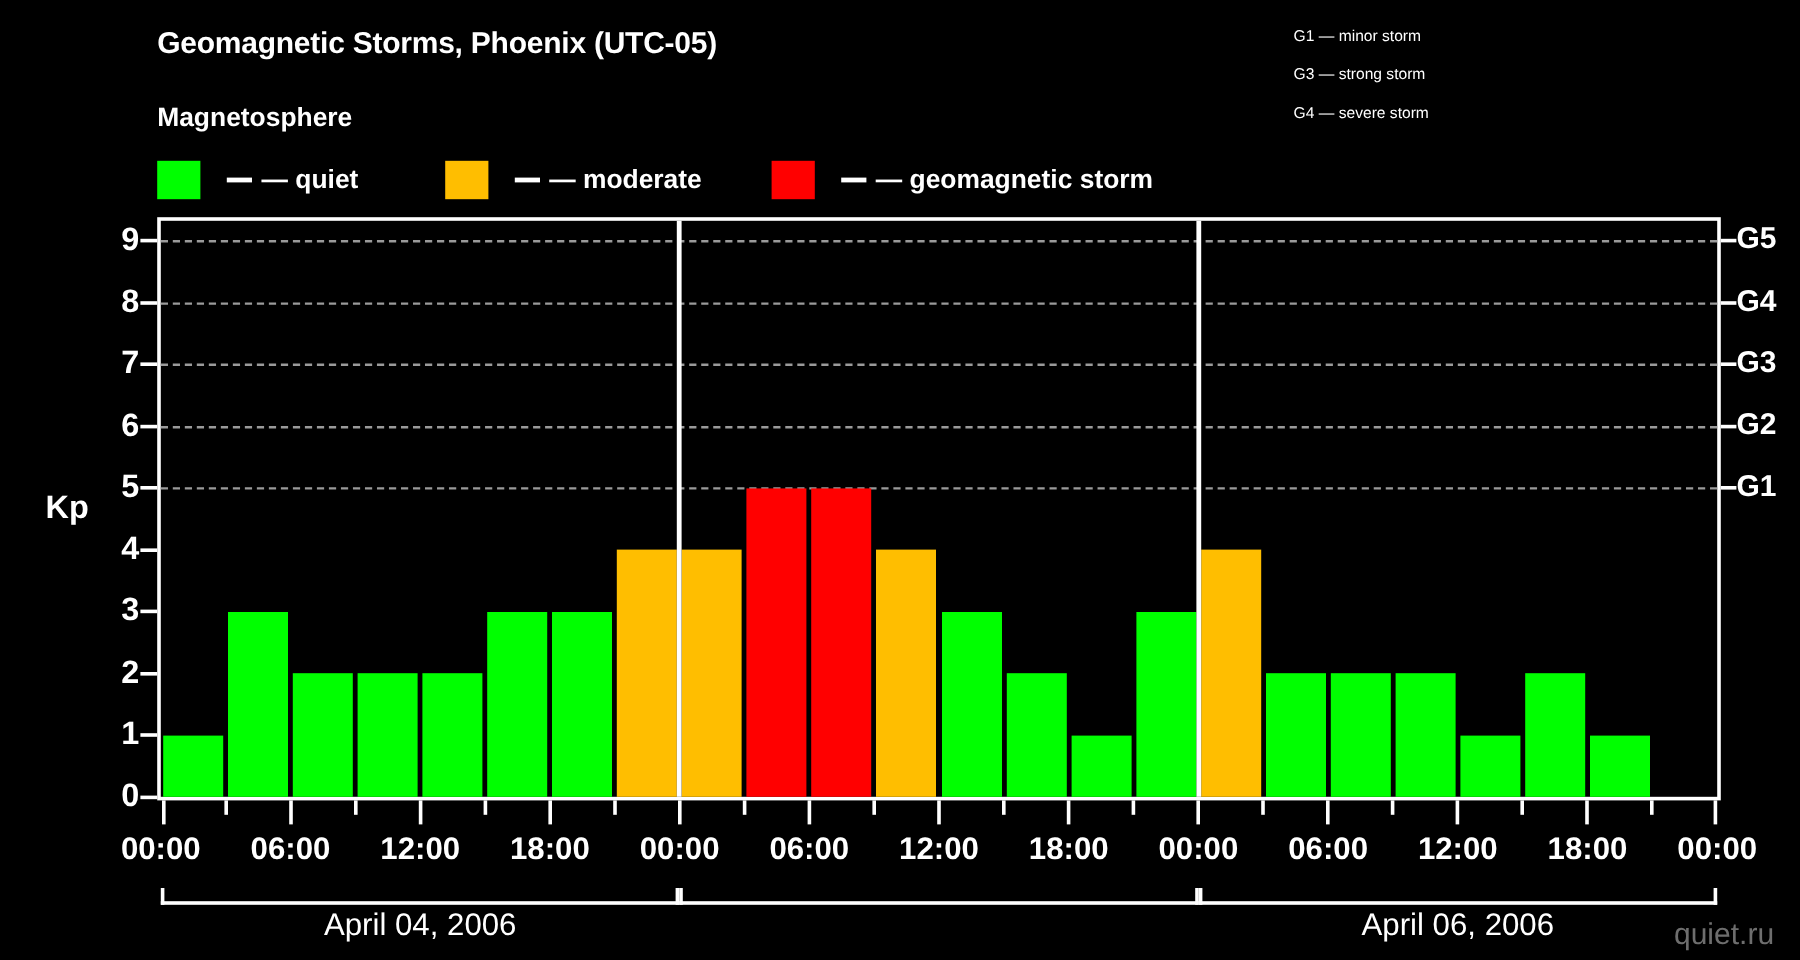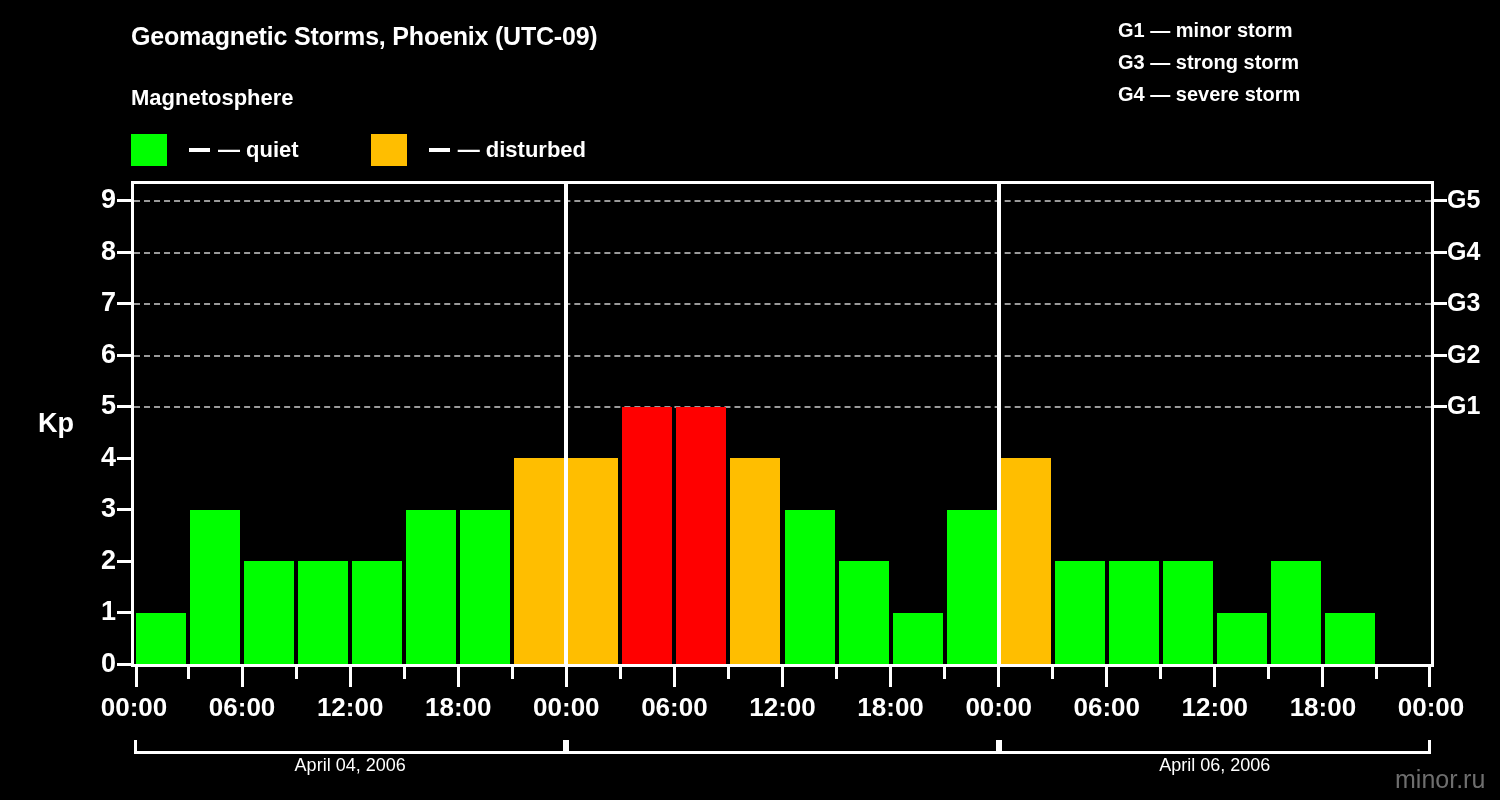--- a/index.html
+++ b/index.html
@@ -63,25 +63,24 @@
   }
   #color-legend .gap-a { width: 72px; }
   #color-legend .gap-b { width: 58px; }
 
   
   #g-legend {
     left: 1078px; top: 14px;
     width: 330px;
   }
   #g-legend .g-row {
-    font-size: 20px;
-    font-weight: bold;
+    font-size: 13px;
+    font-weight: normal;
     line-height: 32px;
     white-space: nowrap;
-    margin-left: 40px;
   }
 
   
   
   #plot-frame {
     left: 131px; top: 181px;
     width: 1303px;
     height: 486px;
     border: 3px solid #ffffff;
     border-right-width: 3px;
@@ -206,53 +205,58 @@
     border-bottom: 3px solid #ffffff;
     box-sizing: border-box;
   }
   #day-labels {
     left: 0; top: 755px;
     width: 1500px; height: 40px;
   }
   .day-label {
     position: absolute;
     top: 0;
-    font-size: 18px;
+    font-size: 26px;
     transform: translateX(-50%);
     white-space: nowrap;
   }
 
   
   #watermark {
     left: 1395px; top: 765px;
     font-size: 25px;
     color: #6e6e6e;
     font-weight: normal;
     white-space: nowrap;
   }
 </style>
 </head>
 <body>
 
-<div class="abs" id="chart-title">Geomagnetic Storms, Phoenix (UTC-09)</div>
+<div class="abs" id="chart-title">Geomagnetic Storms, Phoenix (UTC-05)</div>
 <div class="abs" id="magnetosphere-label">Magnetosphere</div>
 
 <div class="abs" id="color-legend">
   <div class="legend-entry">
     <span class="swatch" style="background:#00ff00"></span>
     <span class="dash"></span>
     <span class="legend-text">— quiet</span>
   </div>
   <div class="gap-a"></div>
   <div class="legend-entry">
     <span class="swatch" style="background:#ffbe00"></span>
     <span class="dash"></span>
-    <span class="legend-text">— disturbed</span>
+    <span class="legend-text">— moderate</span>
   </div>
   <div class="gap-b"></div>
+  <div class="legend-entry">
+    <span class="swatch" style="background:#ff0000"></span>
+    <span class="dash"></span>
+    <span class="legend-text">— geomagnetic storm</span>
+  </div>
 </div>
 
 <div class="abs" id="g-legend">
   <div class="g-row">G1 — minor storm</div>
   <div class="g-row">G3 — strong storm</div>
   <div class="g-row">G4 — severe storm</div>
 </div>
 
 <div class="abs" id="y-axis-title">Kp</div>
 <div class="abs" id="y-axis-labels">
@@ -363,21 +367,21 @@
 <div class="abs" id="day-brackets">
     <div class="bracket" style="left: 3px; width: 432.333px;"></div>
     <div class="bracket" style="left: 435.333px; width: 432.333px;"></div>
     <div class="bracket" style="left: 867.667px; width: 432.333px;"></div>
   </div>
 <div class="abs" id="day-labels">
     <div class="day-label" style="left: 350.167px;">April 04, 2006</div>
     <div class="day-label" style="left: 1214.83px;">April 06, 2006</div>
   </div>
 
-<div class="abs" id="watermark">minor.ru</div>
+<div class="abs" id="watermark">quiet.ru</div>
 
 <div class="y-tick-mark abs" style="top: 663px;"></div>
 <div class="y-tick-mark abs" style="top: 611.498px;"></div>
 <div class="y-tick-mark abs" style="top: 559.996px;"></div>
 <div class="y-tick-mark abs" style="top: 508.494px;"></div>
 <div class="y-tick-mark abs" style="top: 456.991px;"></div>
 <div class="y-tick-mark abs" style="top: 405.489px;"></div>
 <div class="y-tick-mark abs" style="top: 353.987px;"></div>
 <div class="y-tick-mark abs" style="top: 302.485px;"></div>
 <div class="y-tick-mark abs" style="top: 250.983px;"></div>

